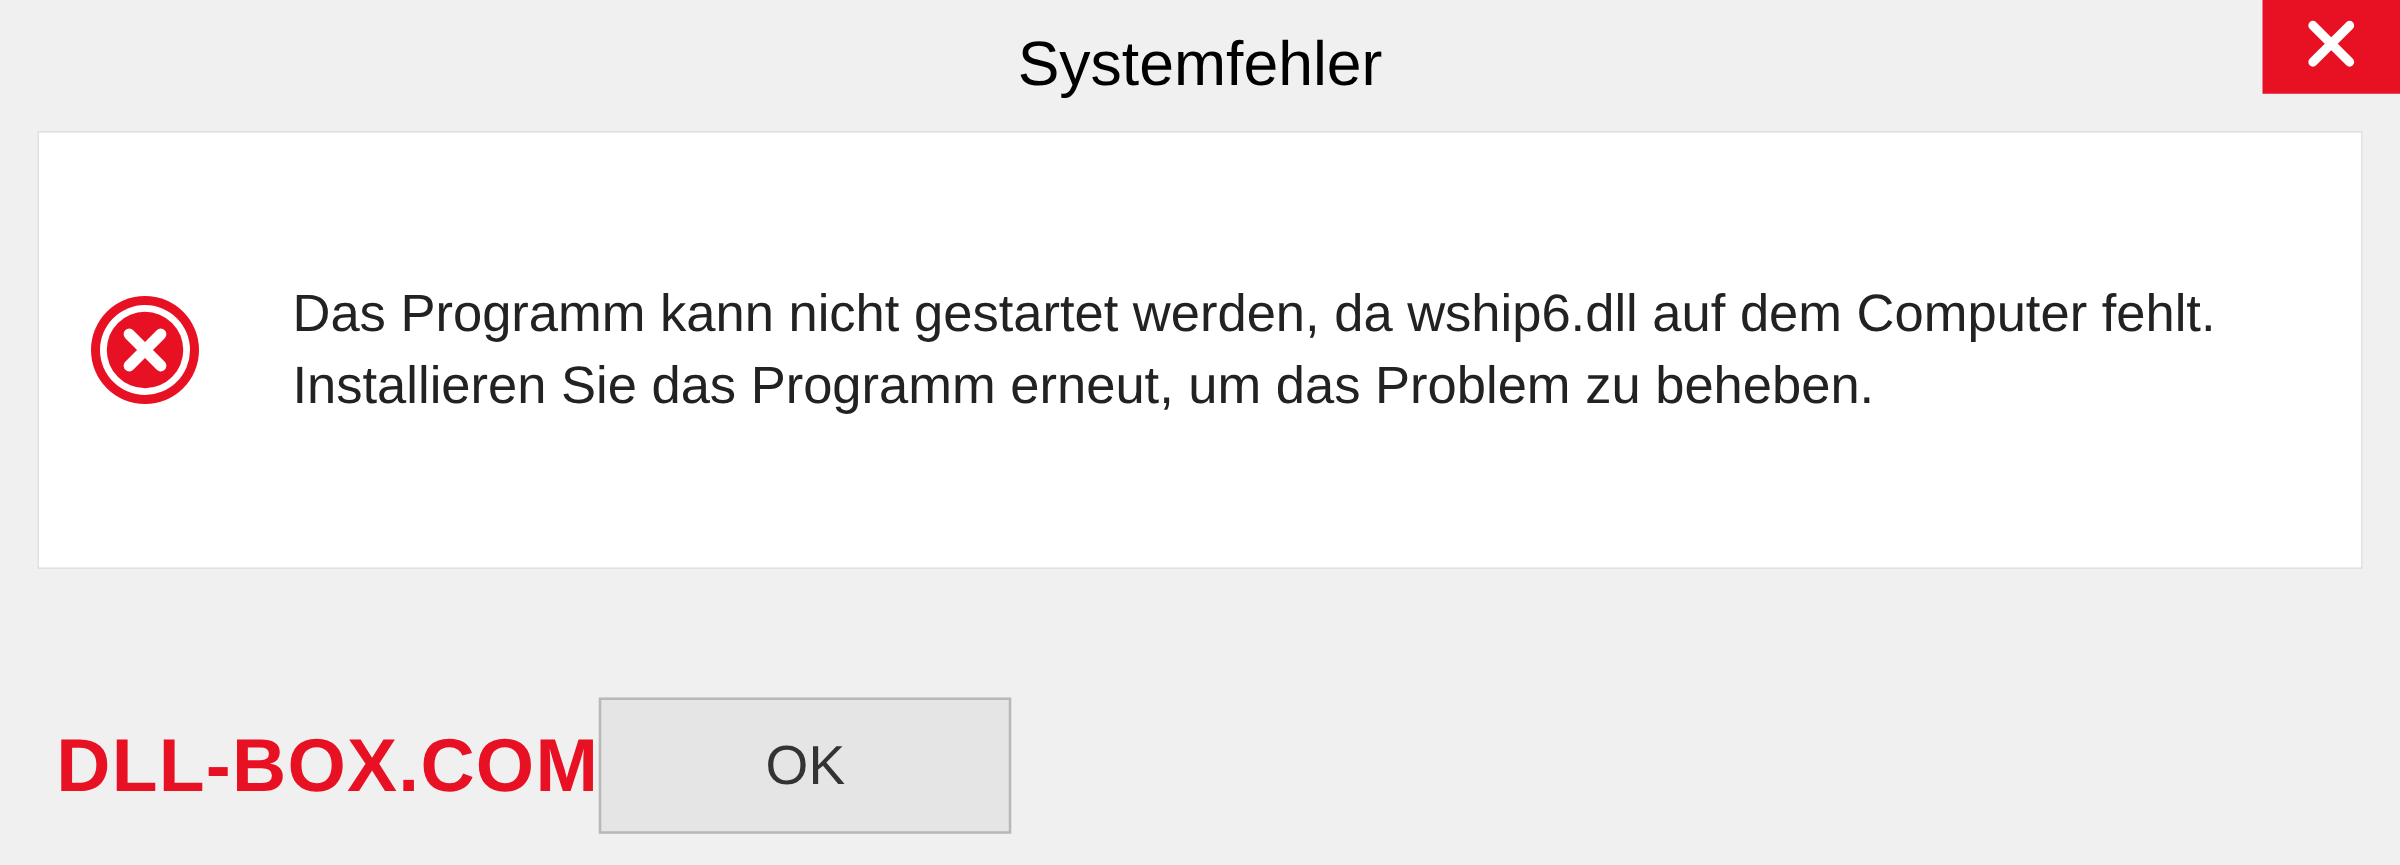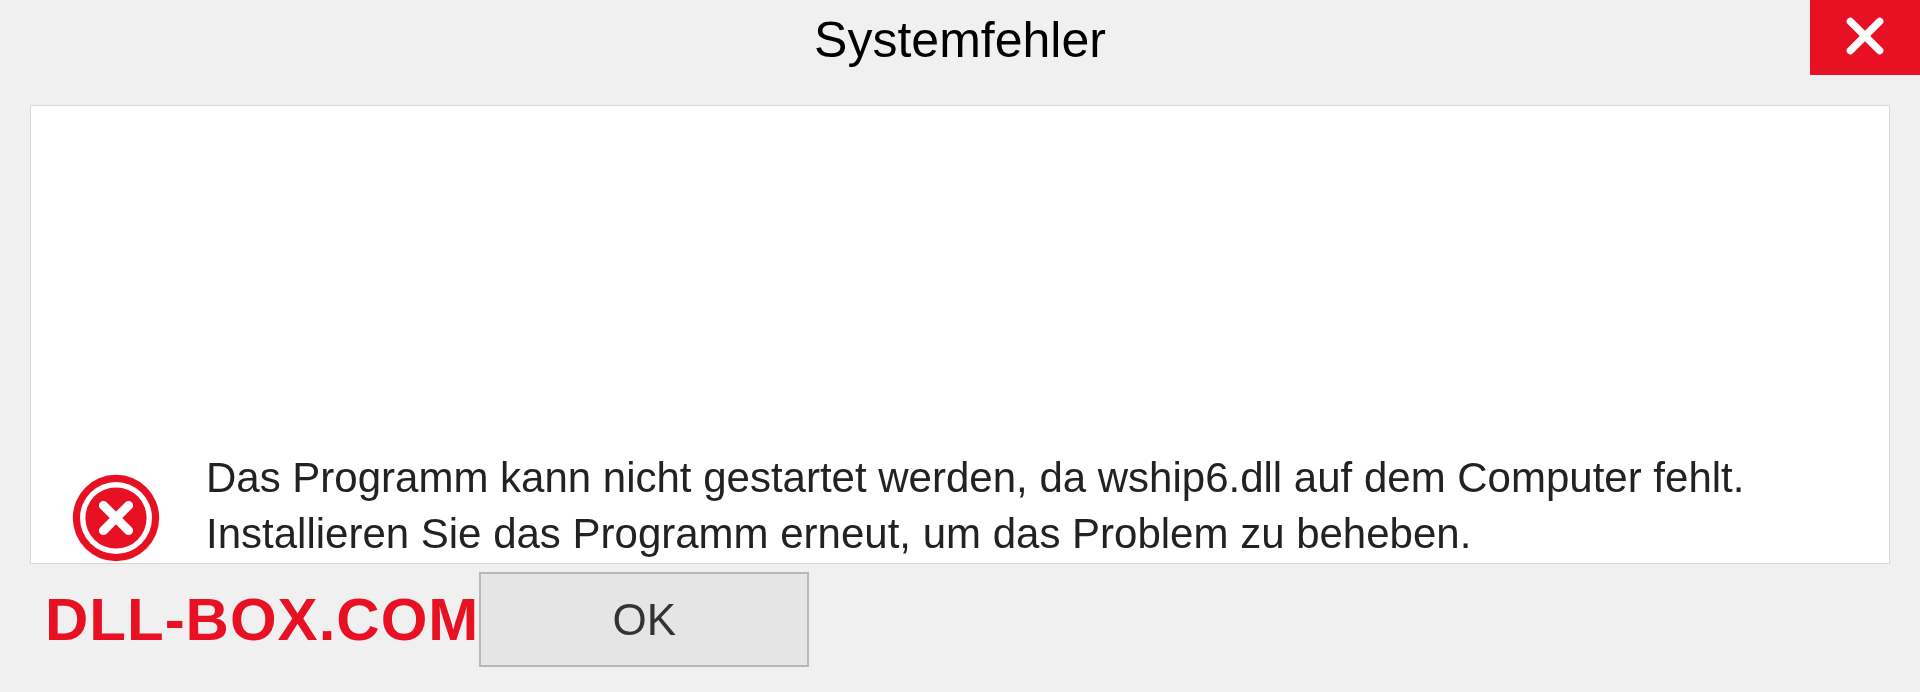--- a/index.html
+++ b/index.html
@@ -17,21 +17,21 @@
     }
     .dialog {
       width: 100%;
       height: 100%;
       background: #f0f0f0;
       position: relative;
     }
     .title-bar {
       height: 80px;
       display: flex;
-      align-items: center;
+      align-items: flex-end;
       justify-content: center;
       position: relative;
     }
     .title {
       font-size: 50px;
       font-weight: 400;
       color: #000;
       text-align: center;
     }
     .close-button {
@@ -47,24 +47,25 @@
       cursor: pointer;
     }
     .close-button svg {
       width: 44px;
       height: 44px;
     }
     .content-panel {
       margin: 25px 30px 20px 30px;
       background: #fff;
       border: 1px solid #d8d8d8;
-      height: 459px;
+      height: 350px;
       display: flex;
-      align-items: flex-end;
+      align-items: center;
       padding: 0 40px;
+      gap: 28px;
     }
     .error-icon {
       width: 90px;
       height: 90px;
       flex-shrink: 0;
       margin-right: 45px;
     }
     .error-icon svg {
       width: 100%;
       height: 100%;
@@ -88,21 +89,21 @@
     .watermark {
       font-size: 60px;
       font-weight: 700;
       color: #e81123;
       letter-spacing: 1px;
       font-family: Arial, sans-serif;
       margin-left: 15px;
     }
     .ok-button {
       width: 330px;
-      height: 95px;
+      height: 109px;
       background: #e5e5e5;
       border: 2px solid #b8b8b8;
       font-size: 44px;
       color: #333;
       cursor: pointer;
       display: flex;
       align-items: center;
       justify-content: center;
       font-family: "Segoe UI", Arial, sans-serif;
     }

